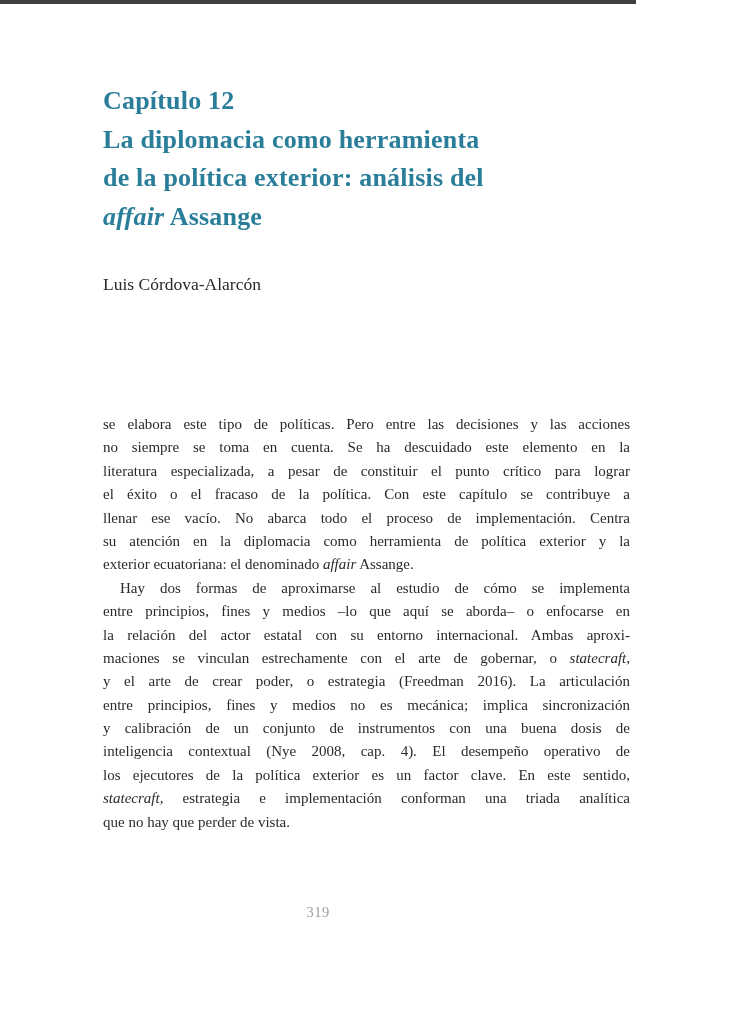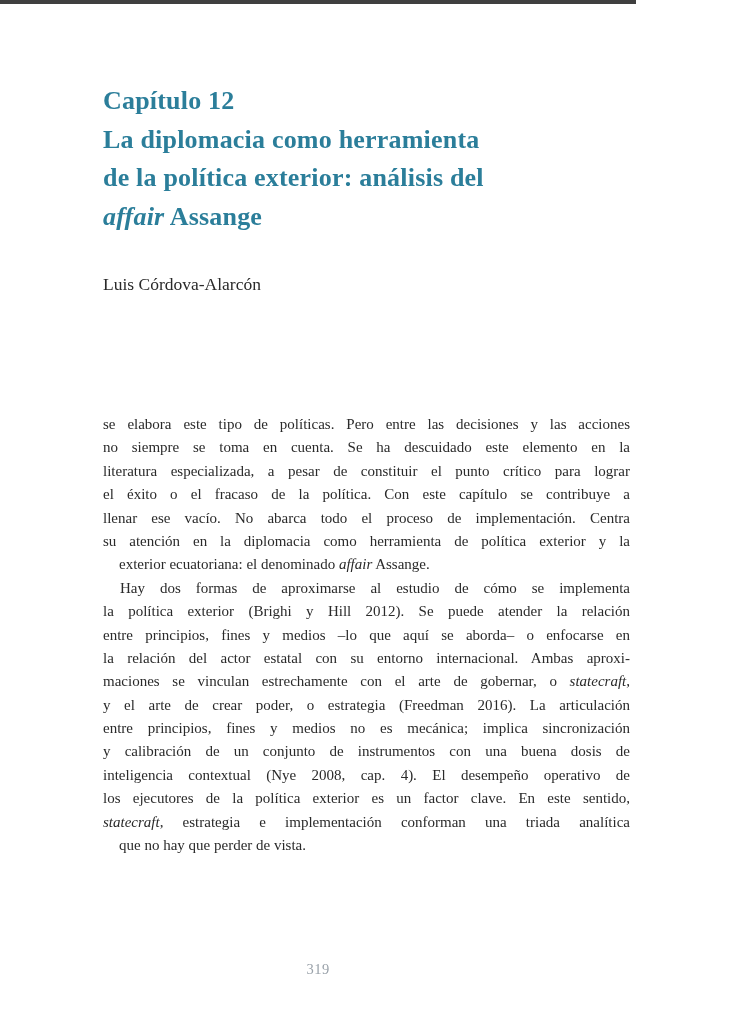--- a/index.html
+++ b/index.html
@@ -57,28 +57,27 @@
   }
   .line {
     text-align: justify;
     text-align-last: justify;
     height: 23.4px;
     overflow: hidden;
   }
   .line.last {
     text-align: justify;
     text-align-last: left;
-    margin-left: 16px;
   }
   .para.indent .line:first-child {
     text-indent: 17px;
   }
   .folio {
     position: absolute;
-    top: 961px;
+    top: 904px;
     left: 0;
     right: 0;
     text-align: center;
     font-size: 14.5px;
     letter-spacing: 0.5px;
     color: var(--folio-color, #99a1a9);
   }
 </style>
 </head>
 <body>
@@ -98,21 +97,20 @@
           <div class="line">se elabora este tipo de políticas. Pero entre las decisiones y las acciones</div>
           <div class="line">no siempre se toma en cuenta. Se ha descuidado este elemento en la</div>
           <div class="line">literatura especializada, a pesar de constituir el punto crítico para lograr</div>
           <div class="line">el éxito o el fracaso de la política. Con este capítulo se contribuye a</div>
           <div class="line">llenar ese vacío. No abarca todo el proceso de implementación. Centra</div>
           <div class="line">su atención en la diplomacia como herramienta de política exterior y la</div>
           <div class="line last">exterior ecuatoriana: el denominado <i>affair</i> Assange.</div>
         </div>
         <div class="para indent">
           <div class="line">Hay dos formas de aproximarse al estudio de cómo se implementa</div>
-          <div class="line">la política exterior (Brighi y Hill 2012). Se puede atender la relación</div>
           <div class="line">entre principios, fines y medios –lo que aquí se aborda– o enfocarse en</div>
           <div class="line">la relación del actor estatal con su entorno internacional. Ambas aproxi-</div>
           <div class="line">maciones se vinculan estrechamente con el arte de gobernar, o <i>statecraft</i>,</div>
           <div class="line">y el arte de crear poder, o estrategia (Freedman 2016). La articulación</div>
           <div class="line">entre principios, fines y medios no es mecánica; implica sincronización</div>
           <div class="line">y calibración de un conjunto de instrumentos con una buena dosis de</div>
           <div class="line">inteligencia contextual (Nye 2008, cap. 4). El desempeño operativo de</div>
           <div class="line">los ejecutores de la política exterior es un factor clave. En este sentido,</div>
           <div class="line"><i>statecraft</i>, estrategia e implementación conforman una triada analítica</div>
           <div class="line last">que no hay que perder de vista.</div>

